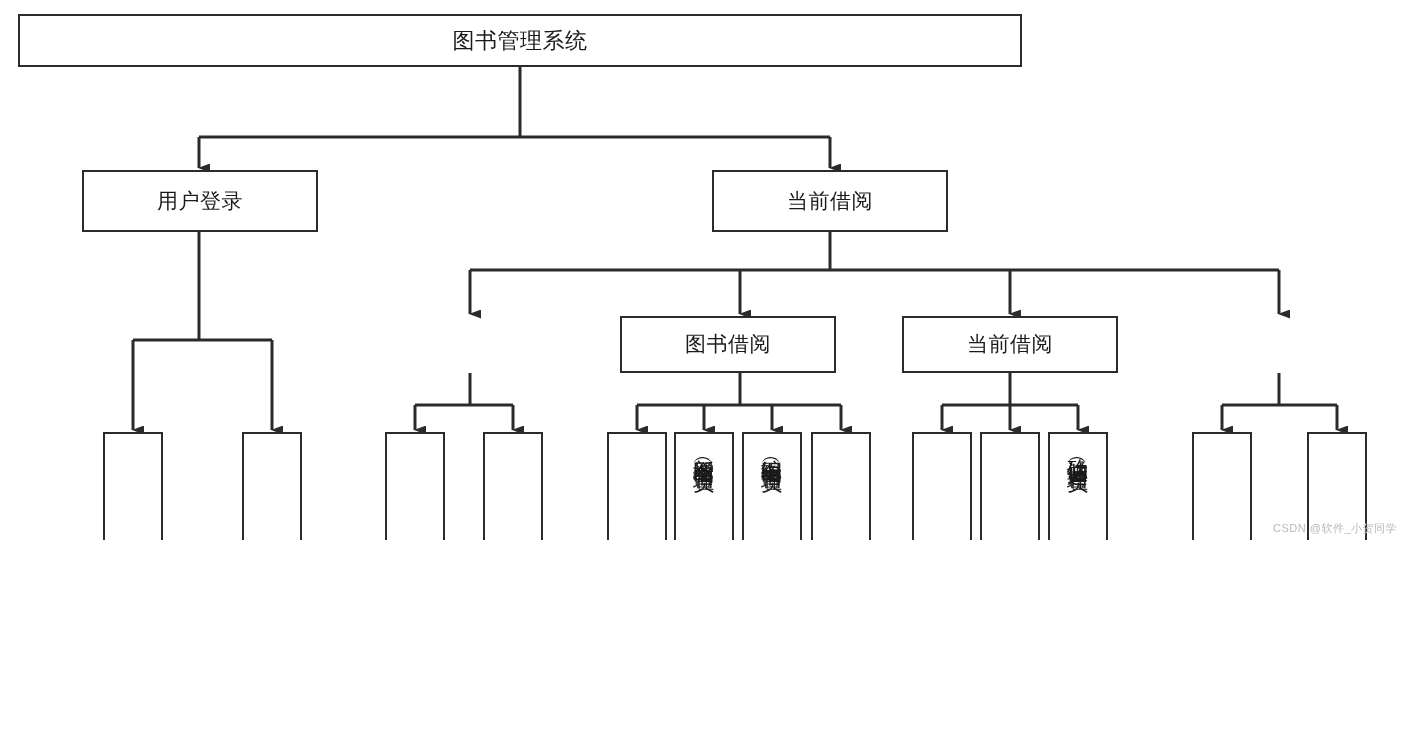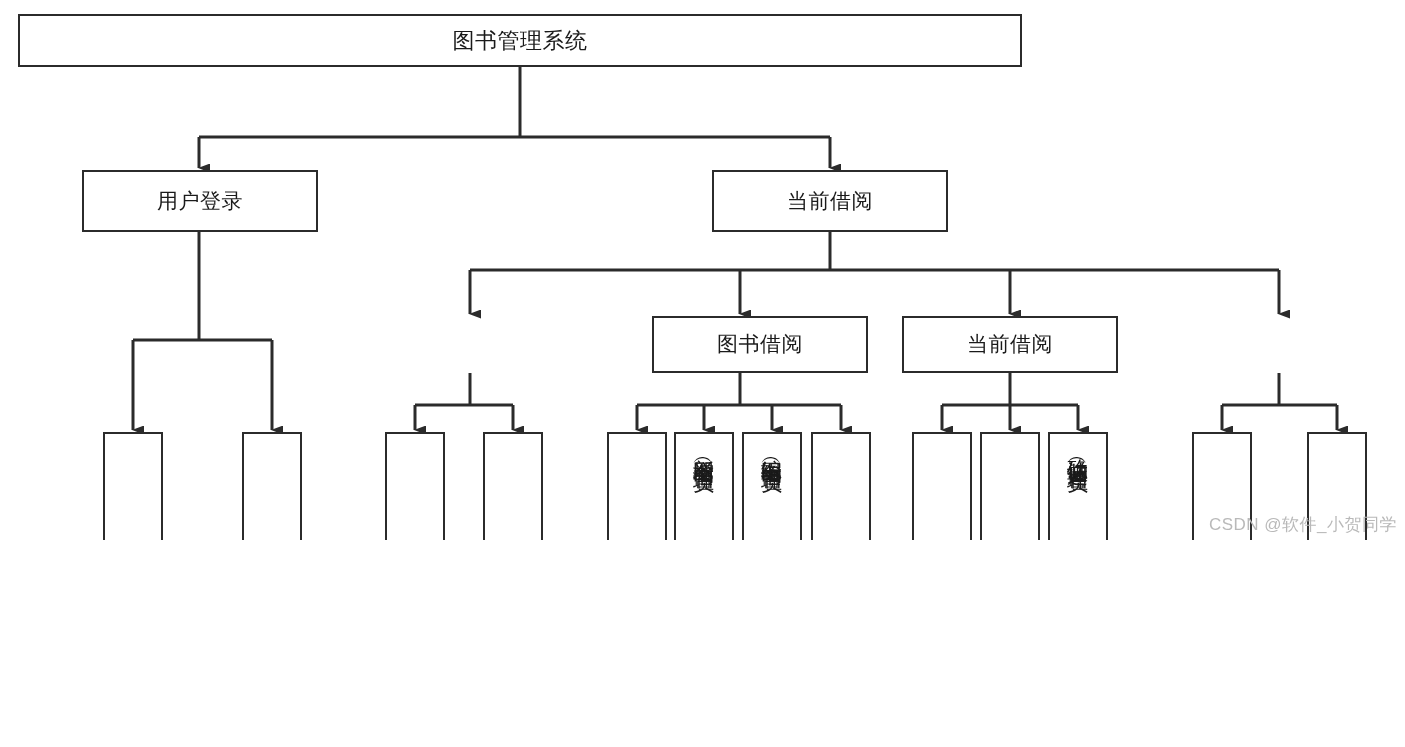--- a/index.html
+++ b/index.html
@@ -66,21 +66,21 @@
     white-space: nowrap;
   }
   .node.vert.centered {
     align-items: center;
     padding-top: 0;
   }
   .watermark {
     position: absolute;
     right: 8px;
     bottom: 4px;
-    font-size: 17px;
+    font-size: 11px;
     color: #b9b9b9;
     letter-spacing: 0.5px;
     z-index: 3;
     white-space: nowrap;
   }
 </style>
 </head>
 <body>
 
 <div id="diagram">
@@ -141,21 +141,21 @@
 
   <div class="node horiz" style="left:82px; top:170px; width:236px; height:62px;">
     <span class="label">用户登录</span>
   </div>
 
   <div class="node horiz" style="left:712px; top:170px; width:236px; height:62px;">
     <span class="label">当前借阅</span>
   </div>
 
 
-  <div class="node horiz" style="left:652px; top:316px; width:216px; height:57px;">
+  <div class="node horiz" style="left:620px; top:316px; width:216px; height:57px;">
     <span class="label">图书借阅</span>
   </div>
 
   <div class="node horiz" style="left:902px; top:316px; width:216px; height:57px;">
     <span class="label">当前借阅</span>
   </div>
 
 
   <div class="node vert centered" style="left:103px; top:432px; width:60px; height:302px;">
     <span class="label">用户登录</span>

